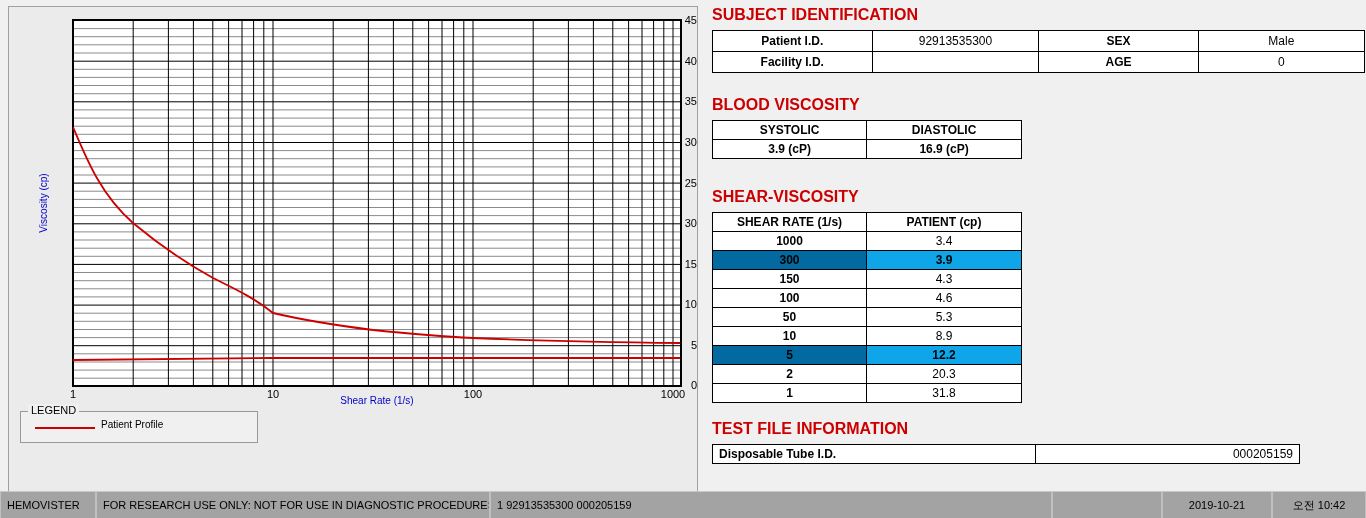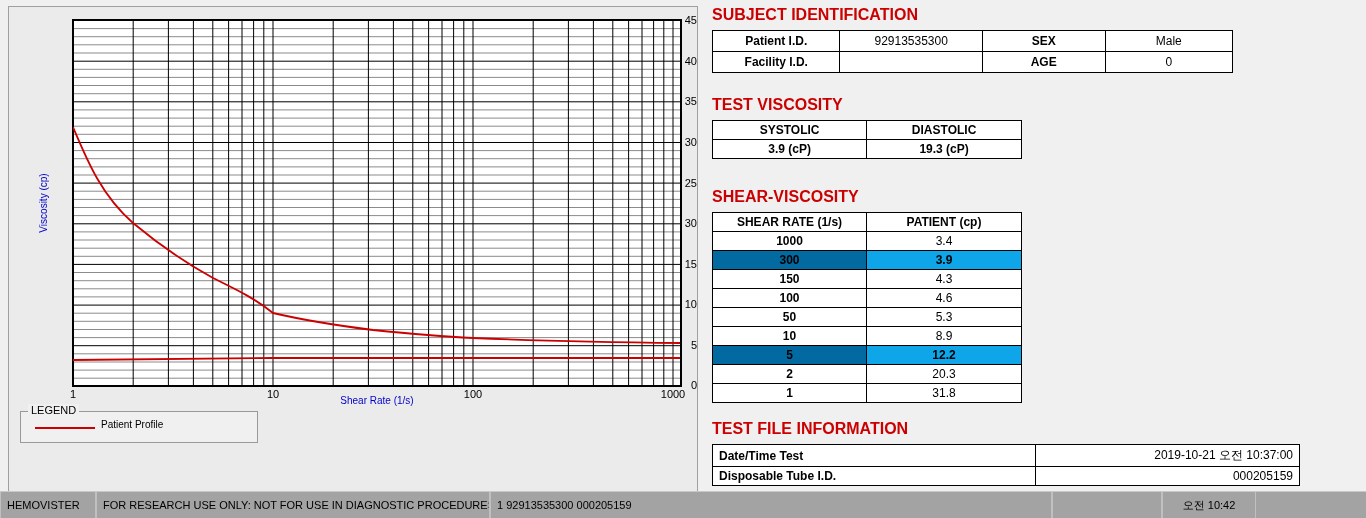--- a/index.html
+++ b/index.html
@@ -136,21 +136,21 @@
     font-weight: bold;
     text-align: center;
     color: #000;
   }
   td.val-c { text-align: center; }
   td.val-r { text-align: right; }
   tr.hilite td { background: #0ea5e9; font-weight: bold; }
   tr.hilite td.lbl { background: #0369a1; font-weight: bold; }
 
   #subject-block { position: absolute; left: 0; top: 6px; }
-  #subject-table { width: 521px; padding-left: 9px; }
+  #subject-table { width: 653px; padding-left: 9px; }
   #subject-table td, #subject-table th { height: 16px; }
 
   #viscosity-block { position: absolute; left: 0; top: 96px; }
   #viscosity-table { width: 310px; }
 
   #shear-block { position: absolute; left: 0; top: 188px; }
   #shear-table { width: 310px; }
   #shear-table td { height: 13px; }
 
   #testfile-block { position: absolute; left: 0; top: 420px; }
@@ -332,30 +332,30 @@
           <th class="hdr">Facility I.D.</th>
           <td class="val-c">&nbsp;</td>
           <th class="hdr">AGE</th>
           <td class="val-c">0</td>
         </tr>
       </tbody>
         </table>
     </div>
 
     <div id="viscosity-block">
-      <div class="section-title">TEST VISCOSITY</div>
+      <div class="section-title">BLOOD VISCOSITY</div>
       <table class="grid" id="viscosity-table">
         <tbody>
             <tr>
           <th class="hdr" style="width:155px;">SYSTOLIC</th>
           <th class="hdr" style="width:155px;">DIASTOLIC</th>
         </tr>
         <tr>
           <td class="val-c" style="font-weight:bold;">3.9 (cP)</td>
-          <td class="val-c" style="font-weight:bold;">19.3 (cP)</td>
+          <td class="val-c" style="font-weight:bold;">16.9 (cP)</td>
         </tr>
       </tbody>
         </table>
     </div>
 
     <div id="shear-block">
       <div class="section-title">SHEAR-VISCOSITY</div>
       <table class="grid" id="shear-table">
         <tbody>
             <tr>
@@ -399,34 +399,31 @@
           <td class="val-c">31.8</td>
         </tr>
       </tbody>
         </table>
     </div>
 
     <div id="testfile-block">
       <div class="section-title">TEST FILE INFORMATION</div>
       <table class="grid" id="testfile-table">
         <tbody>
-            <tr>
-          <td class="lbl">Date/Time Test</td>
-          <td class="val-r">2019-10-21    오전 10:37:00</td>
-        </tr>
         <tr>
           <td class="lbl">Disposable Tube I.D.</td>
           <td class="val-r">000205159</td>
         </tr>
       </tbody>
         </table>
     </div>
   </div>
 
   <div id="statusbar">
     <div class="status-cell" id="sb-app">HEMOVISTER</div>
     <div class="status-cell" id="sb-notice">FOR RESEARCH USE ONLY: NOT FOR USE IN DIAGNOSTIC PROCEDURES</div>
     <div class="status-cell" id="sb-ids">1  92913535300  000205159</div>
     <div class="status-cell" id="sb-blank"></div>
+    <div class="status-cell" id="sb-date">2019-10-21</div>
     <div class="status-cell" id="sb-time">오전 10:42</div>
   </div>
 
 </div>
 
 </body></html>

